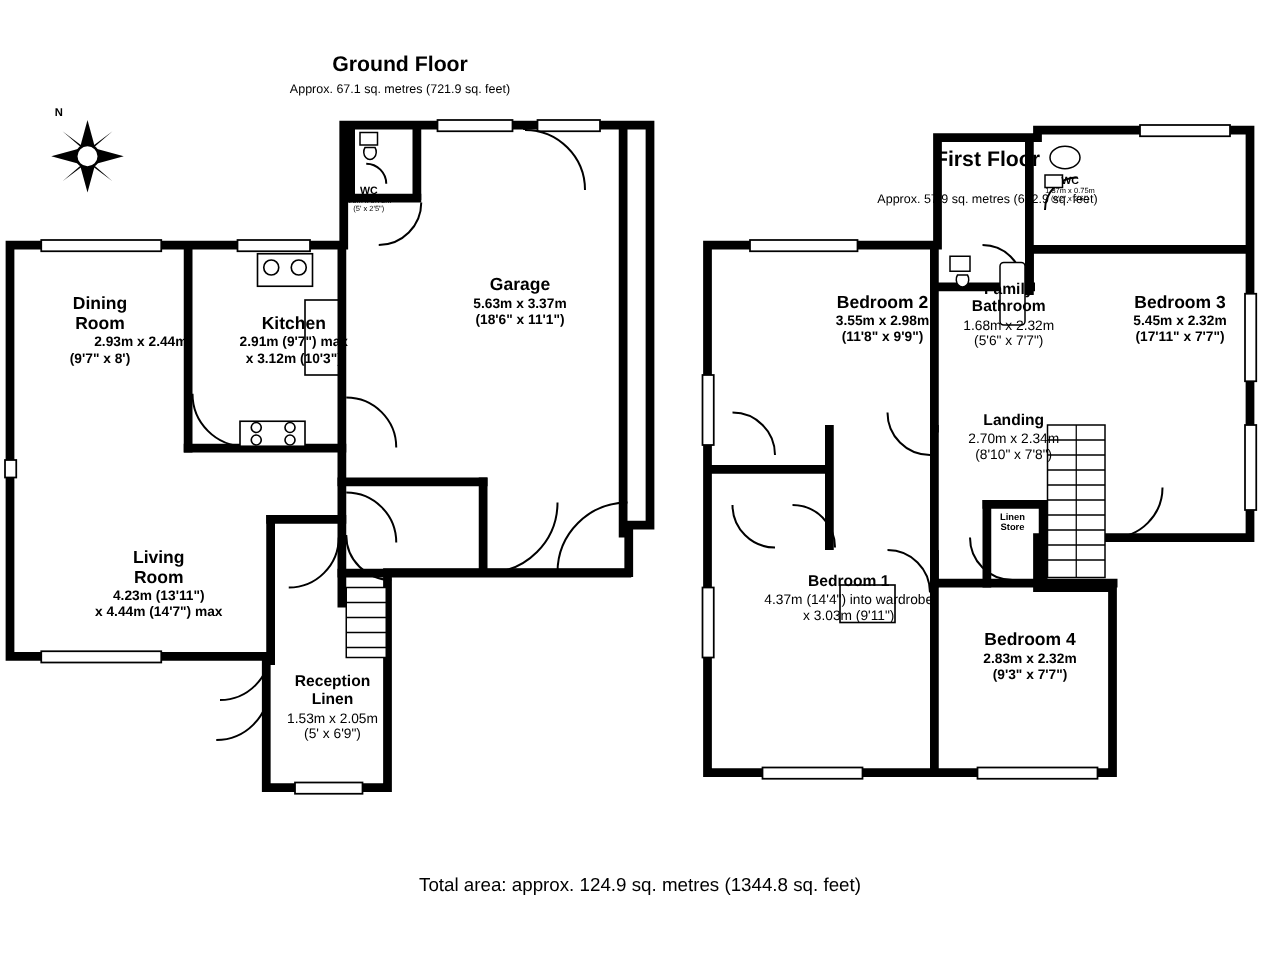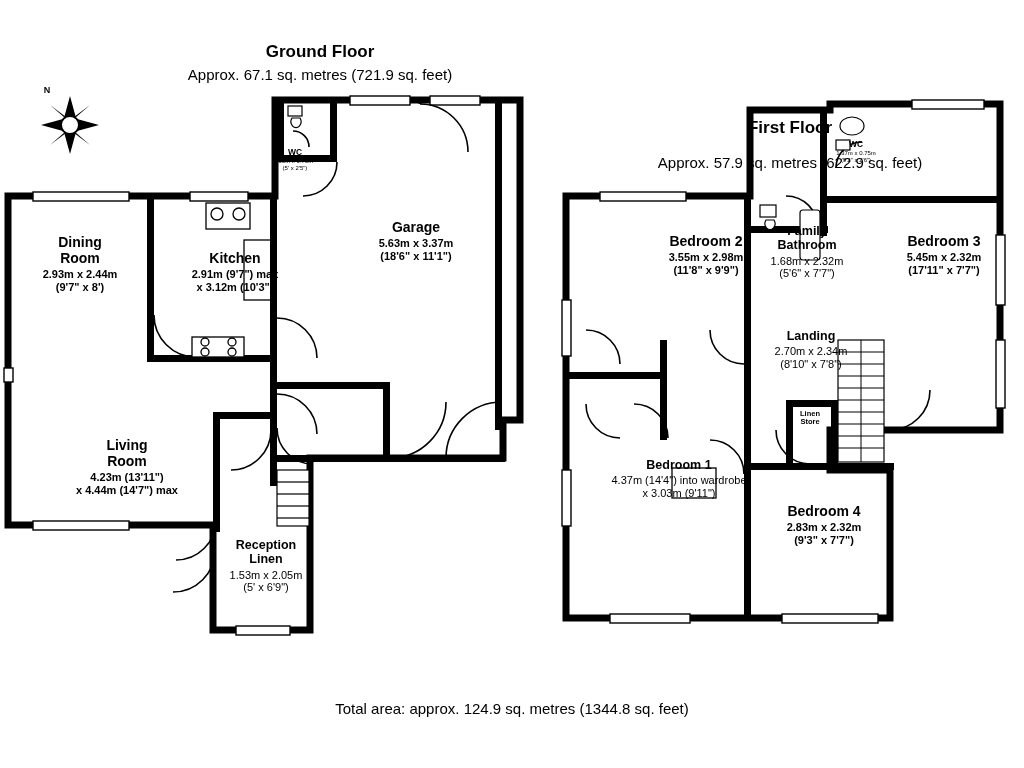--- a/index.html
+++ b/index.html
@@ -25,21 +25,21 @@
     position: absolute;
     text-align: center;
     line-height: 1.15;
     white-space: nowrap;
   }
   .floor-title {
     font-size: 17px;
     font-weight: bold;
   }
   .floor-sub {
-    font-size: 15px;
+    font-size: 10px;
     font-weight: normal;
   }
   .room-name {
     font-size: 14px;
     font-weight: bold;
   }
   .room-name.small {
     font-size: 12.5px;
   }
   .room-dims {
@@ -276,21 +276,21 @@
 </svg>
 
 <div class="label" style="left:120px; top:42px; width:400px;">
   <div class="floor-title">Ground Floor</div>
   <div class="floor-sub" style="margin-top:4px;">Approx. 67.1 sq. metres (721.9 sq. feet)</div>
 </div>
 
 <div class="label" style="left:10px; top:234px; width:140px;">
   <div class="room-name">Dining</div>
   <div class="room-name">Room</div>
-  <div class="room-dims" style="margin-top:2px;">2.93m x 2.44m</div>
+  <div class="room-dims" style="margin-top:2px;text-align:right;">2.93m x 2.44m</div>
   <div class="room-dims">(9'7" x 8')</div>
 </div>
 
 <div class="label" style="left:152px; top:250px; width:166px;">
   <div class="room-name">Kitchen</div>
   <div class="room-dims" style="margin-top:2px;">2.91m (9'7") max</div>
   <div class="room-dims">x 3.12m (10'3")</div>
 </div>
 
 <div class="label" style="left:320px; top:219px; width:192px;">

